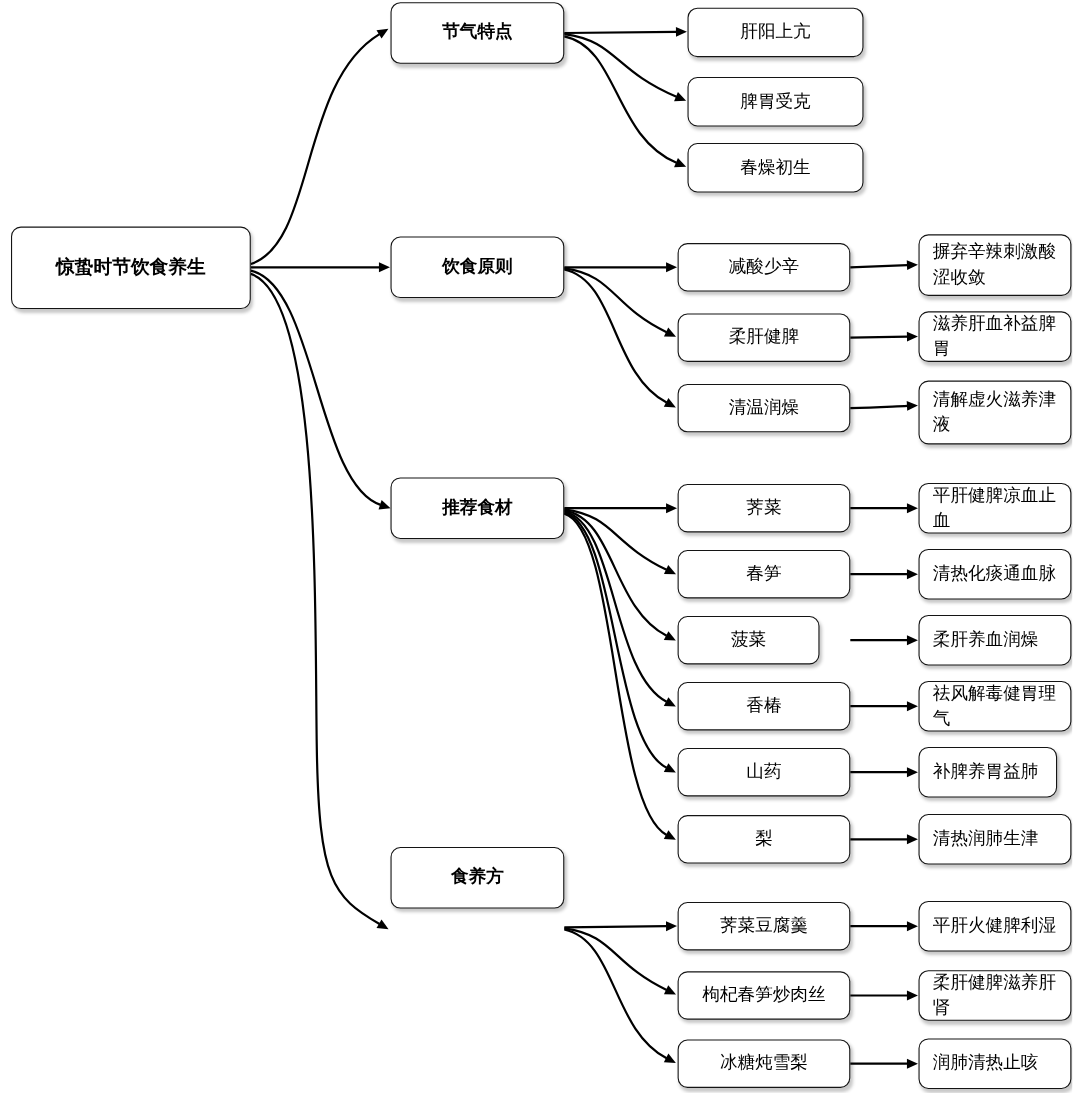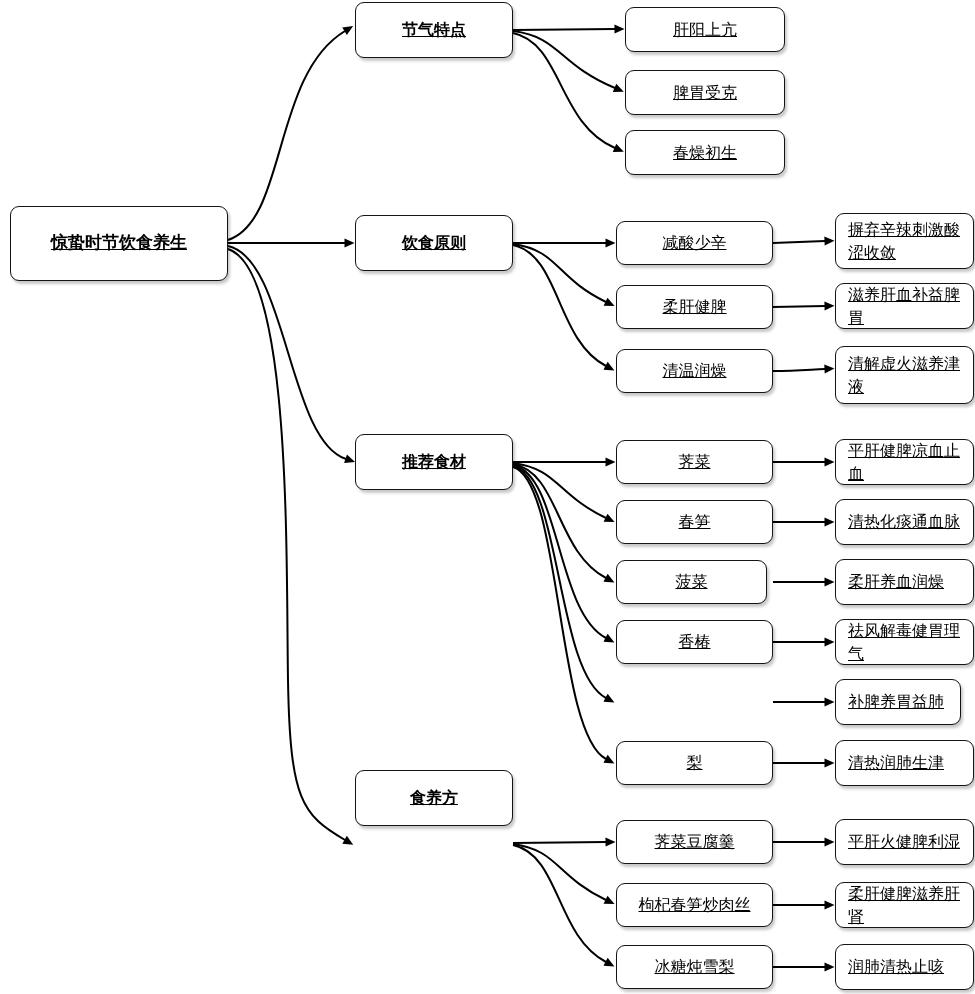--- a/index.html
+++ b/index.html
@@ -18,21 +18,20 @@
     border:1.4px solid #141414;
     border-radius:9px;
     display:flex;
     align-items:center;
     justify-content:center;
     text-align:center;
     color:#000000;
     font-size:16px;
     line-height:1.45;
     box-shadow:2px 3px 3px rgba(0,0,0,0.22);
-    text-decoration:underline;
   }
   .bold{font-weight:bold;}
   .root{font-size:17px;}
   .l3{
     justify-content:flex-start;
     text-align:left;
     padding:0 12px;
   }
   path.edge{stroke:#000000;stroke-width:2;fill:none;}
 </style>
@@ -96,22 +95,23 @@
   <div class="node" style="left:625px;top:7px;width:160px;height:45px">肝阳上亢</div>
   <div class="node" style="left:625px;top:70px;width:160px;height:45px">脾胃受克</div>
   <div class="node" style="left:625px;top:130px;width:160px;height:45px">春燥初生</div>
 
   <div class="node" style="left:616px;top:221px;width:157px;height:44px">减酸少辛</div>
   <div class="node" style="left:616px;top:285px;width:157px;height:44px">柔肝健脾</div>
   <div class="node" style="left:616px;top:349px;width:157px;height:44px">清温润燥</div>
 
   <div class="node" style="left:616px;top:440px;width:157px;height:44px">荠菜</div>
   <div class="node" style="left:616px;top:500px;width:157px;height:44px">春笋</div>
-  <div class="node" style="left:616px;top:560px;width:151px;height:44px">菠菜</div>
+  <div class="node" style="left:616px;top:560px;width:129px;height:44px">菠菜</div>
   <div class="node" style="left:616px;top:620px;width:157px;height:44px">香椿</div>
+  <div class="node" style="left:616px;top:680px;width:157px;height:44px">山药</div>
   <div class="node" style="left:616px;top:741px;width:157px;height:44px">梨</div>
 
   <div class="node" style="left:616px;top:820px;width:157px;height:44px">荠菜豆腐羹</div>
   <div class="node" style="left:616px;top:883px;width:157px;height:44px">枸杞春笋炒肉丝</div>
   <div class="node" style="left:616px;top:945px;width:157px;height:44px">冰糖炖雪梨</div>
 
   <div class="node l3" style="left:835px;top:213px;width:139px;height:56px">摒弃辛辣刺激酸涩收敛</div>
   <div class="node l3" style="left:835px;top:283px;width:139px;height:46px">滋养肝血补益脾胃</div>
   <div class="node l3" style="left:835px;top:346px;width:139px;height:58px">清解虚火滋养津液</div>
 

